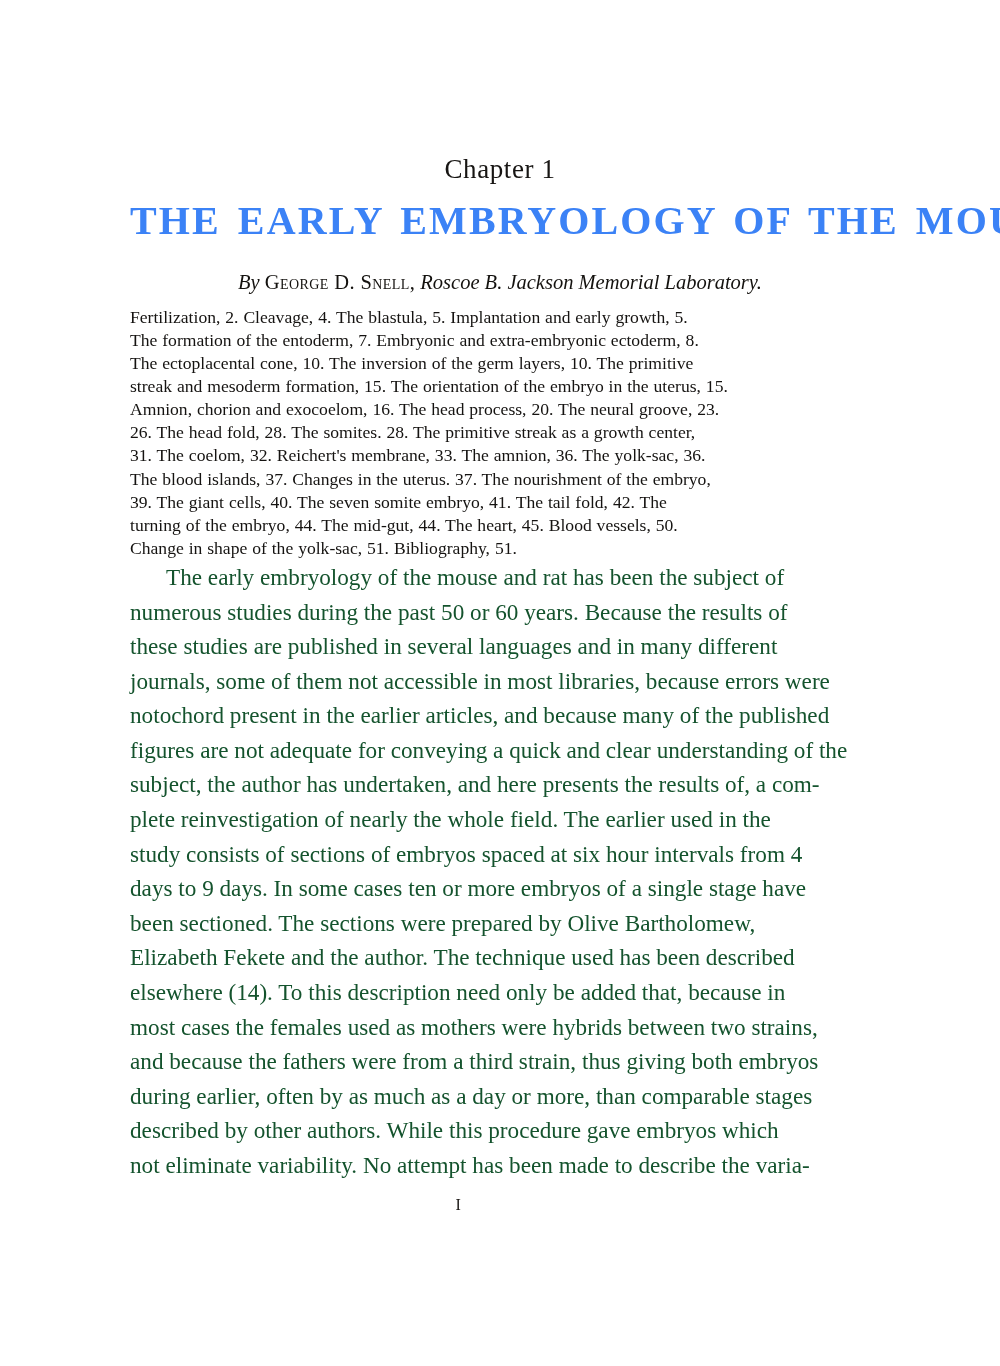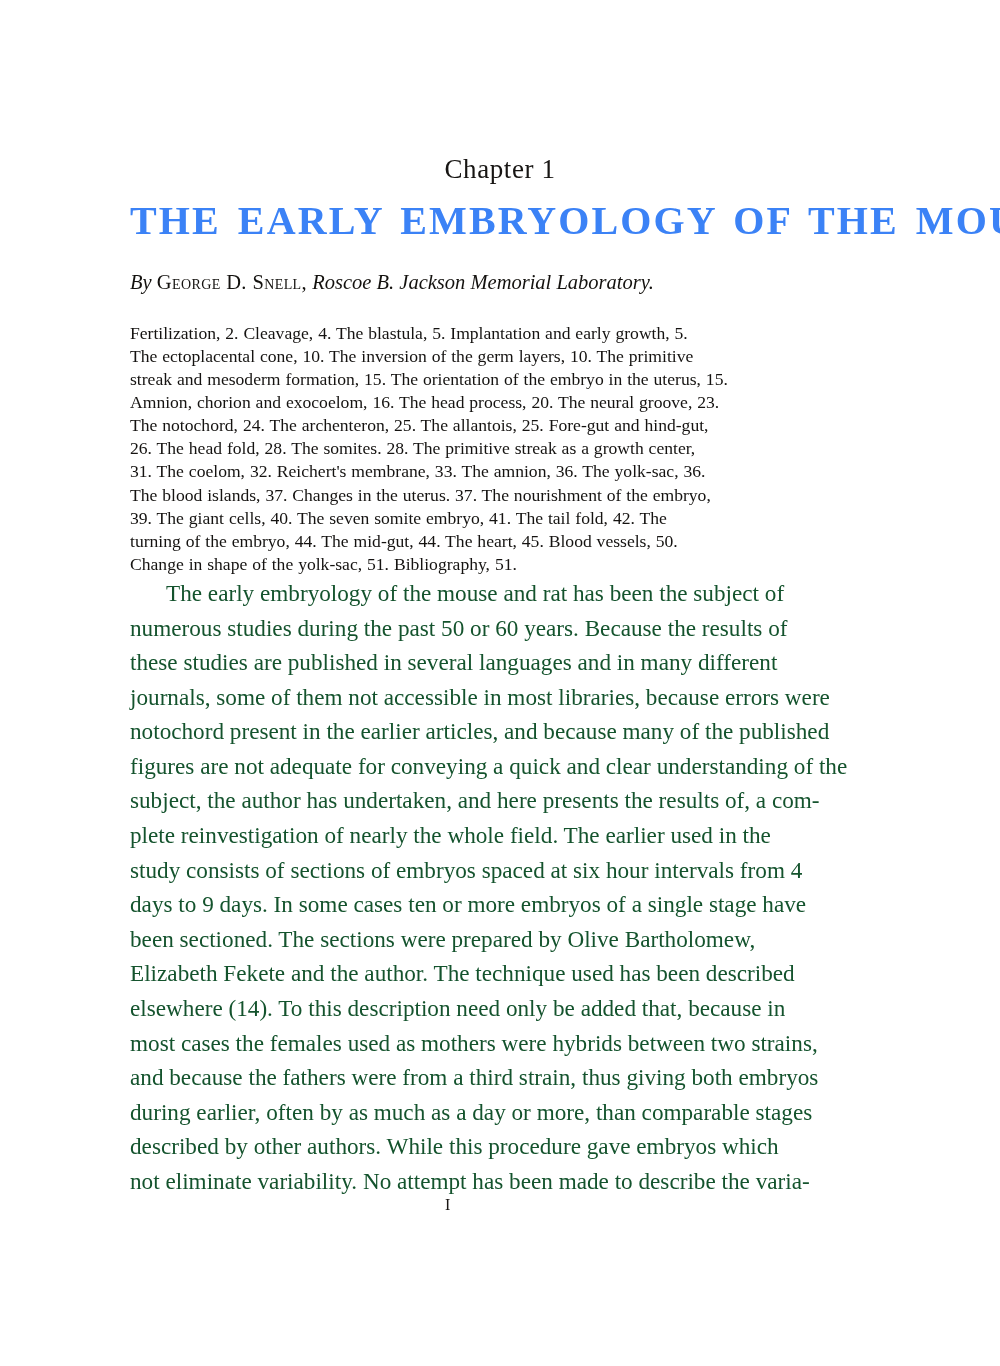--- a/index.html
+++ b/index.html
@@ -13,20 +13,21 @@
     font-family: "Liberation Serif", "DejaVu Serif", serif;
     color: #141210;
     overflow: hidden;
   }
 
   .page {
     position: relative;
     width: 896px;
     height: 1366px;
     background: #ffffff;
+    padding-left: 21px;
   }
 
   .content {
     position: absolute;
     left: 130px;
     top: 0;
     width: 740px;
   }
 
   
@@ -45,38 +46,39 @@
     font-size: 40px;
     line-height: 1.12;
     letter-spacing: 2.1px;
     word-spacing: 5px;
     color: #3b82f6;
     white-space: nowrap;
   }
 
   .byline {
     margin-top: 16px;
+    text-align: center;
     font-size: 20.5px;
     line-height: 1.2;
     color: #14120f;
   }
   .byline .by {
     font-style: italic;
   }
   .byline .author {
     font-variant: small-caps;
     letter-spacing: 0.4px;
   }
   .byline .affil {
     font-style: italic;
   }
 
   
   .summary {
-    margin-top: 27px;
+    margin-top: 11px;
     font-size: 17.6px;
     line-height: 23.1px;
     text-align: justify;
     text-align-last: left;
     color: #151311;
     word-spacing: 0.5px;
   }
   .summary .ln {
     display: block;
     white-space: nowrap;
@@ -121,24 +123,24 @@
     <h1 class="title">THE EARLY EMBRYOLOGY OF THE MOUSE</h1>
 
     <div class="byline">
       <span class="by">By</span>
       <span class="author">George D. Snell,</span>
       <span class="affil">Roscoe B. Jackson Memorial Laboratory.</span>
     </div>
 
     <div class="summary">
       <span class="ln">Fertilization, 2.  Cleavage, 4.  The blastula, 5.  Implantation and early growth, 5.</span>
+      <span class="ln">The formation of the entoderm, 7.  Embryonic and extra-embryonic ectoderm, 8.</span>
       <span class="ln">The ectoplacental cone, 10.  The inversion of the germ layers, 10.  The primitive</span>
       <span class="ln">streak and mesoderm formation, 15.  The orientation of the embryo in the uterus, 15.</span>
       <span class="ln">Amnion, chorion and exocoelom, 16.  The head process, 20.  The neural groove, 23.</span>
-      <span class="ln">The notochord, 24.  The archenteron, 25.  The allantois, 25.  Fore-gut and hind-gut,</span>
       <span class="ln">26.  The head fold, 28.  The somites. 28.  The primitive streak as a growth center,</span>
       <span class="ln">31.  The coelom, 32.  Reichert's membrane, 33.  The amnion, 36.  The yolk-sac, 36.</span>
       <span class="ln">The blood islands, 37.  Changes in the uterus. 37.  The nourishment of the embryo,</span>
       <span class="ln">39.  The giant cells, 40.  The seven somite embryo, 41.  The tail fold, 42.  The</span>
       <span class="ln">turning of the embryo, 44.  The mid-gut, 44.  The heart, 45.  Blood vessels, 50.</span>
       <span class="ln">Change in shape of the yolk-sac, 51.  Bibliography, 51.</span>
     </div>
 
     <div class="body-text">
       <span class="bln first">The early embryology of the mouse and rat has been the subject of</span>

